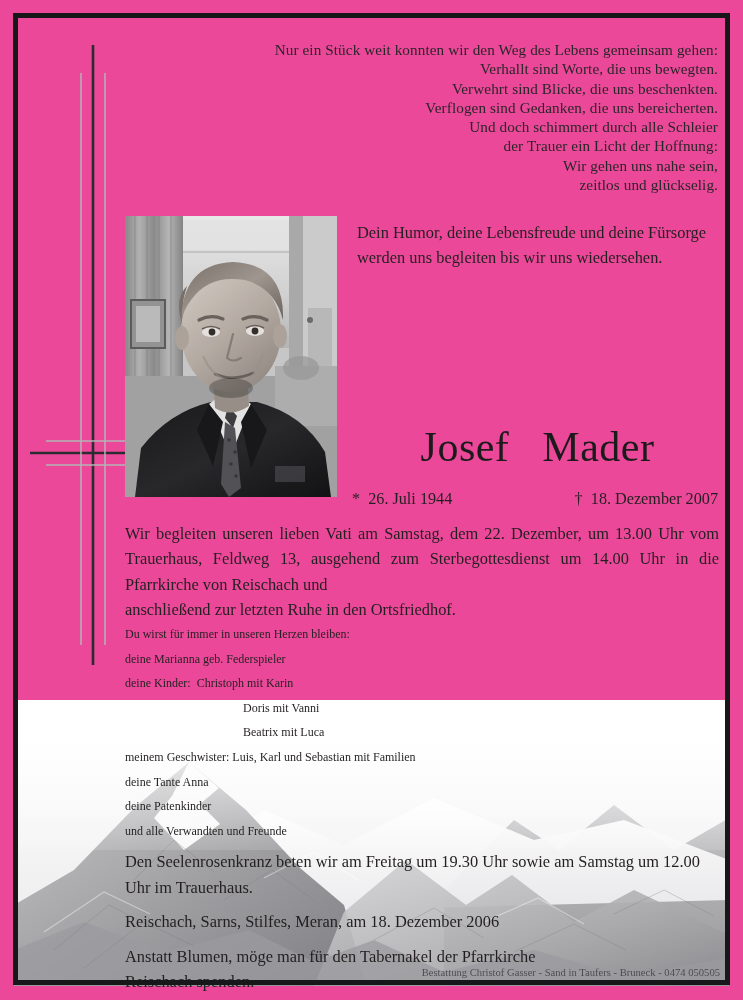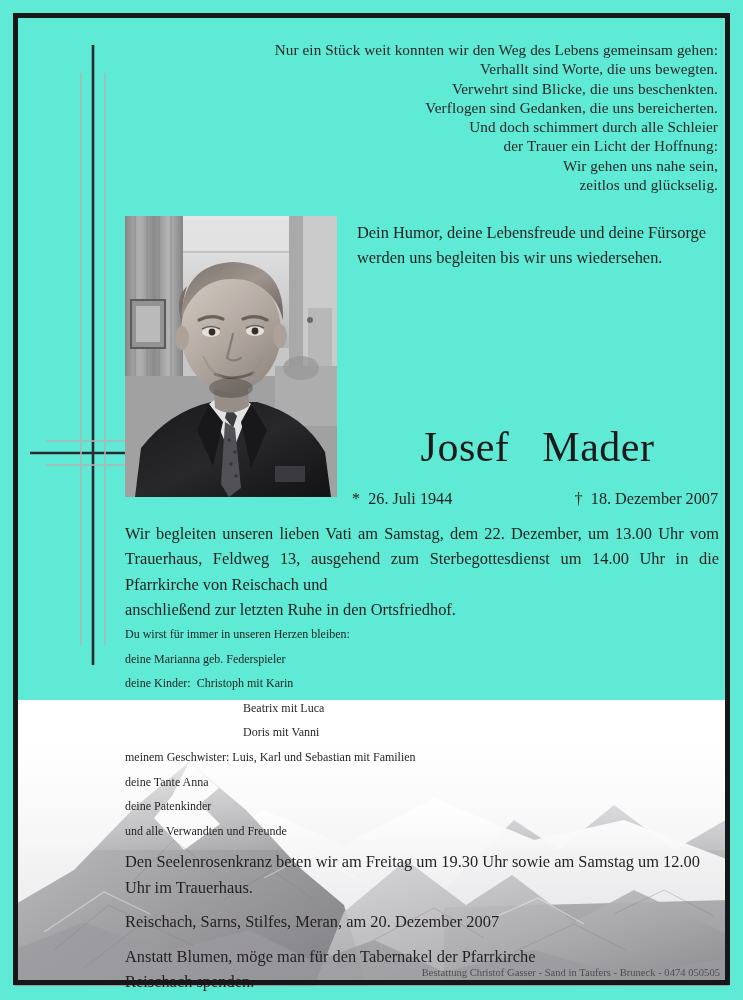--- a/index.html
+++ b/index.html
@@ -12,21 +12,21 @@
     width: 743px;
     height: 1000px;
     overflow: hidden;
     font-family: "Liberation Serif", serif;
   }
 
   #card {
     position: relative;
     width: 743px;
     height: 1000px;
-    background: #5eead4;
+    background: #ec4899;
     overflow: hidden;
   }
 
   
   #mountain-backdrop {
     position: absolute;
     left: 14px;
     top: 700px;
     width: 715px;
     height: 286px;
@@ -406,34 +406,34 @@
 
     <div class="blk" id="arrangements">
       <span>Wir begleiten unseren lieben Vati am Samstag, dem 22. Dezember, um 13.00 Uhr vom Trauerhaus, Feldweg 13, ausgehend zum Sterbegottesdienst um 14.00 Uhr in die Pfarrkirche von Reischach und</span>
       <span class="last" style="display:block">anschließend zur letzten Ruhe in den Ortsfriedhof.</span>
     </div>
 
     <div class="blk" id="survivors">
       <span class="row">Du wirst für immer in unseren Herzen bleiben:</span>
       <span class="row">deine Marianna geb. Federspieler</span>
       <span class="row">deine Kinder:  Christoph mit Karin</span>
+      <span class="row indent">Doris mit Vanni</span>
       <span class="row indent">Beatrix mit Luca</span>
-      <span class="row indent">Doris mit Vanni</span>
       <span class="row">meinem Geschwister: Luis, Karl und Sebastian mit Familien</span>
       <span class="row">deine Tante Anna</span>
       <span class="row">deine Patenkinder</span>
       <span class="row">und alle Verwandten und Freunde</span>
     </div>
 
     <div class="blk" id="closing">
       <p>
         <span>Den Seelenrosenkranz beten wir am Freitag um 19.30 Uhr sowie am</span>
         <span class="tail">Samstag um 12.00 Uhr im Trauerhaus.</span>
       </p>
-      <p>Reischach, Sarns, Stilfes, Meran, am 20. Dezember 2007</p>
+      <p>Reischach, Sarns, Stilfes, Meran, am 18. Dezember 2006</p>
       <p class="just">
         <span>Anstatt Blumen, möge man für den Tabernakel der Pfarrkirche</span>
         <span class="tail">Reischach spenden.</span>
       </p>
     </div>
 
     <div class="blk" id="footer">Bestattung Christof Gasser - Sand in Taufers - Bruneck - 0474 050505</div>
   </div>
 
   <div id="frame"></div>

